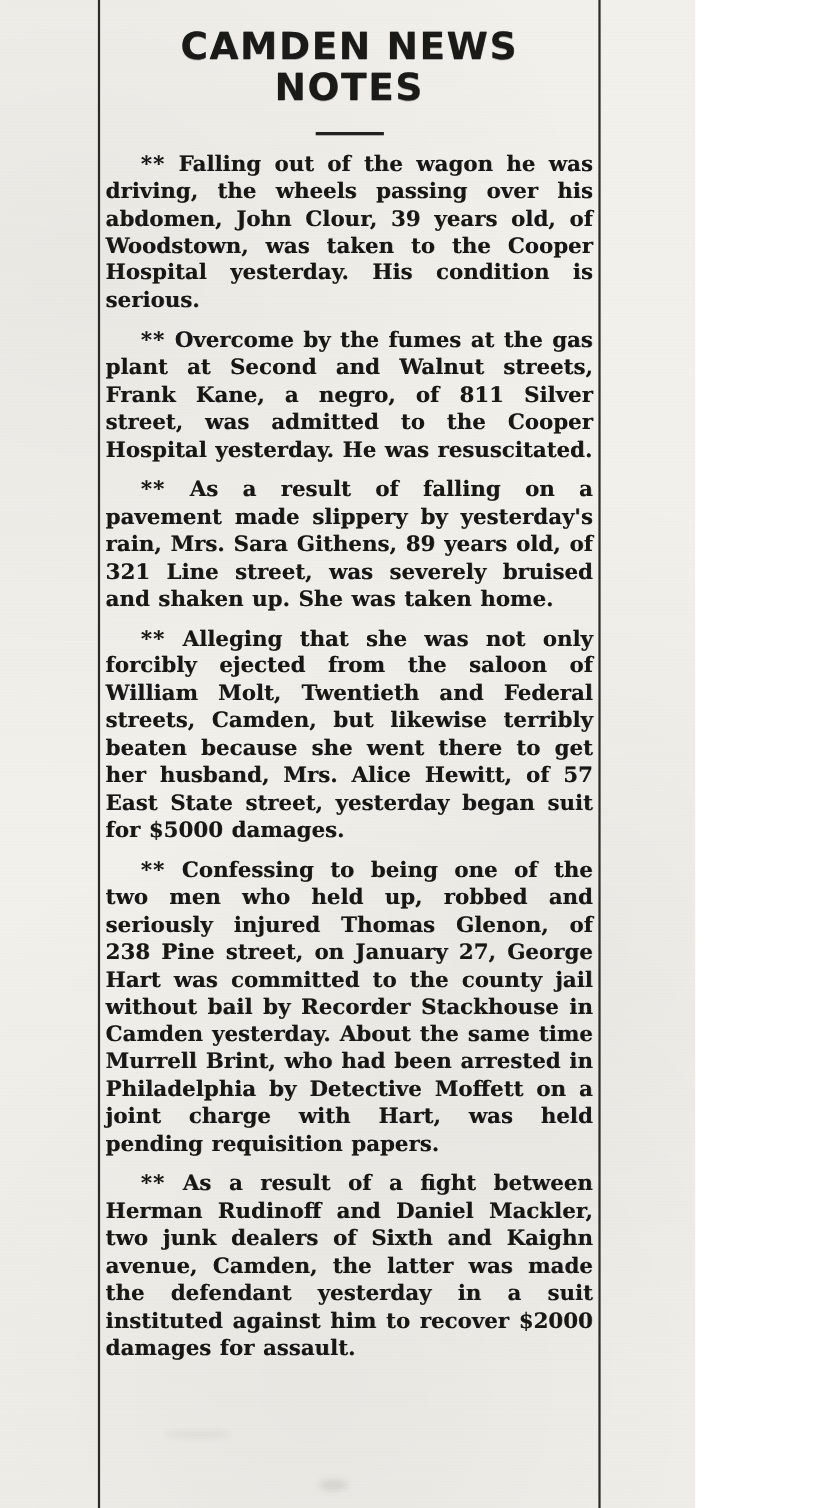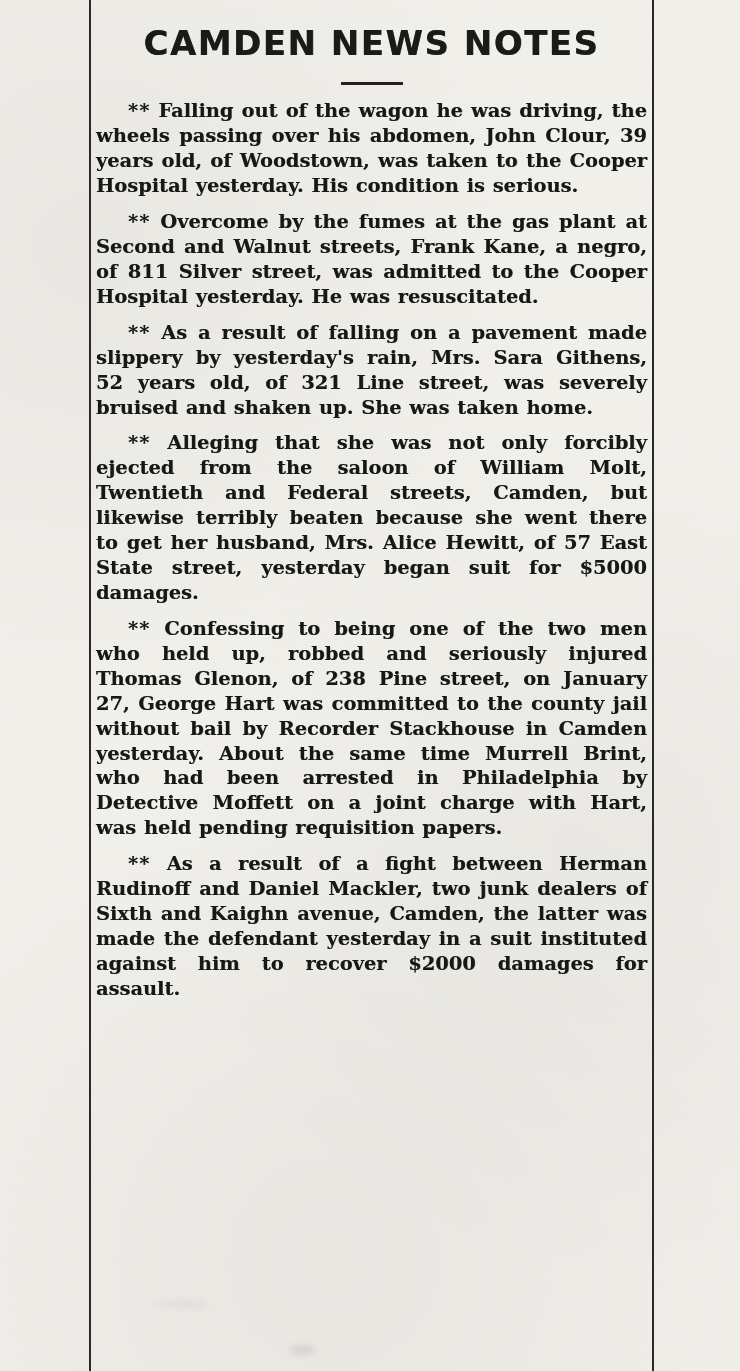--- a/index.html
+++ b/index.html
@@ -9,21 +9,21 @@
   }
   body {
     width: 740px;
     height: 1371px;
     overflow: hidden;
     font-family: "DejaVu Serif", serif;
   }
 
   #newspaper-clipping {
     position: relative;
-    width: 740px;
+    width: 632px;
     height: 1371px;
     background: #f2f0eb;
     
     background-image:
       radial-gradient(circle at 12% 18%, rgba(0,0,0,0.035) 0%, rgba(0,0,0,0) 38%),
       radial-gradient(circle at 82% 62%, rgba(0,0,0,0.03) 0%, rgba(0,0,0,0) 42%),
       radial-gradient(circle at 45% 92%, rgba(0,0,0,0.04) 0%, rgba(0,0,0,0) 40%);
     box-sizing: border-box;
     padding: 0;
   }
@@ -119,21 +119,21 @@
   <div class="column">
 
     <h1 class="headline">CAMDEN NEWS NOTES</h1>
 
     <div class="rule-divider"></div>
 
     <p class="news-item"><span class="lead-in"></span><span class="stars">**</span> <span>Falling out of the wagon he was driving, the wheels passing over his abdomen, John Clour, 39 years old, of Woodstown, was taken to the Cooper Hospital yesterday. His condition is serious.</span></p>
 
     <p class="news-item"><span class="lead-in"></span><span class="stars">**</span> <span>Overcome by the fumes at the gas plant at Second and Walnut streets, Frank Kane, a negro, of 811 Silver street, was admitted to the Cooper Hospital yesterday. He was resuscitated.</span></p>
 
-    <p class="news-item"><span class="lead-in"></span><span class="stars">**</span> <span>As a result of falling on a pavement made slippery by yesterday's rain, Mrs. Sara Githens, 52 years old, of 321 Line street, was severely bruised and shaken up. She was taken home.</span></p>
+    <p class="news-item"><span class="lead-in"></span><span class="stars">**</span> <span>As a result of falling on a pavement made slippery by yesterday's rain, Mrs. Sara Githens, 89 years old, of 321 Line street, was severely bruised and shaken up. She was taken home.</span></p>
 
 
     <p class="news-item"><span class="lead-in"></span><span class="stars">**</span> <span>Alleging that she was not only forcibly ejected from the saloon of William Molt, Twentieth and Federal streets, Camden, but likewise terribly beaten because she went there to get her husband, Mrs. Alice Hewitt, of 57 East State street, yesterday began suit for $5000 damages.</span></p>
 
     <p class="news-item"><span class="lead-in"></span><span class="stars">**</span> <span>Confessing to being one of the two men who held up, robbed and seriously injured Thomas Glenon, of 238 Pine street, on January 27, George Hart was committed to the county jail without bail by Recorder Stackhouse in Camden yesterday. About the same time Murrell Brint, who had been arrested in Philadelphia by Detective Moffett on a joint charge with Hart, was held pending requisition papers.</span></p>
 
     <p class="news-item"><span class="lead-in"></span><span class="stars">**</span> <span>As a result of a fight between Herman Rudinoff and Daniel Mackler, two junk dealers of Sixth and Kaighn avenue, Camden, the latter was made the defendant yesterday in a suit instituted against him to recover $2000 damages for assault.</span></p>
 
 
   </div>

